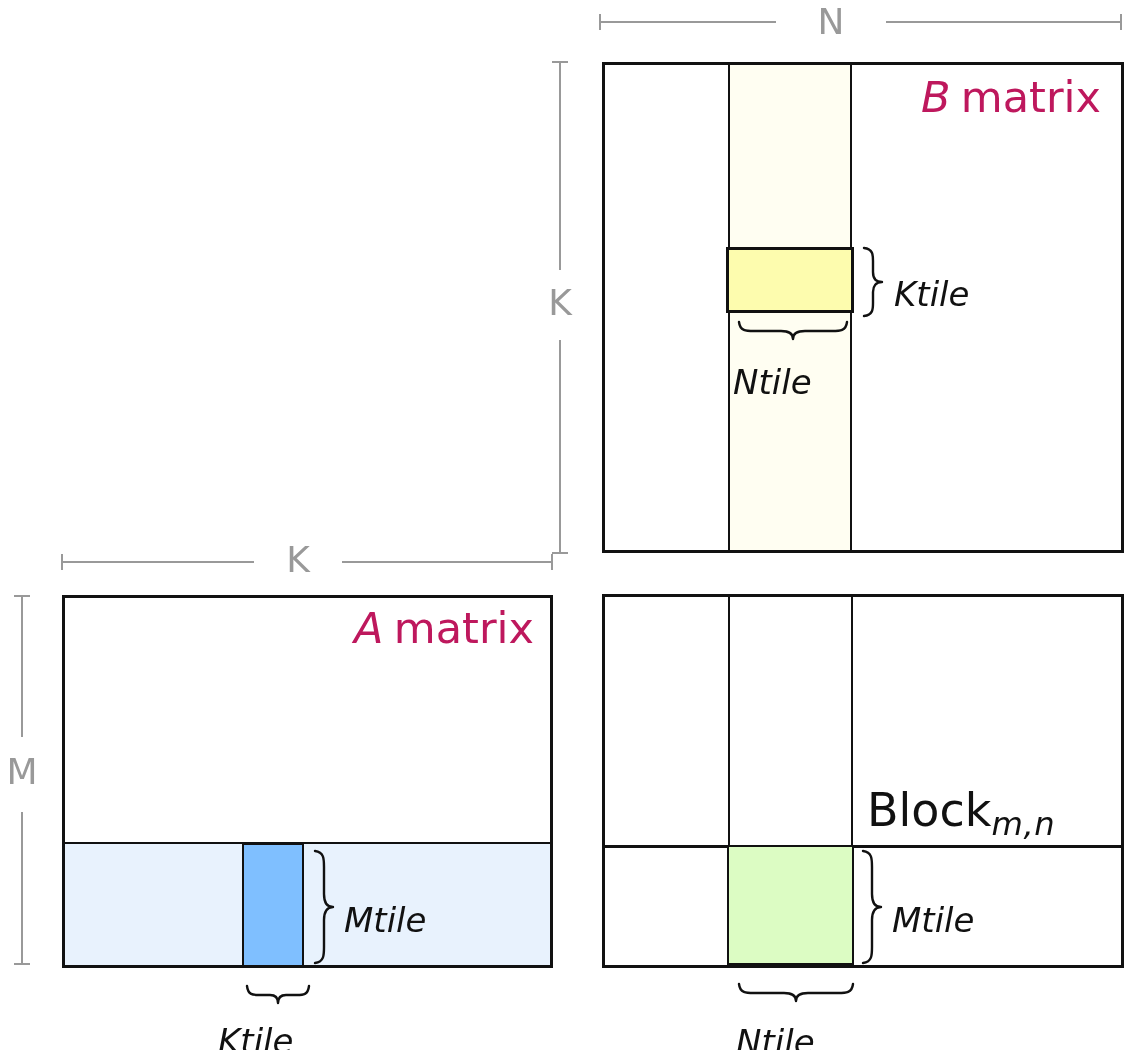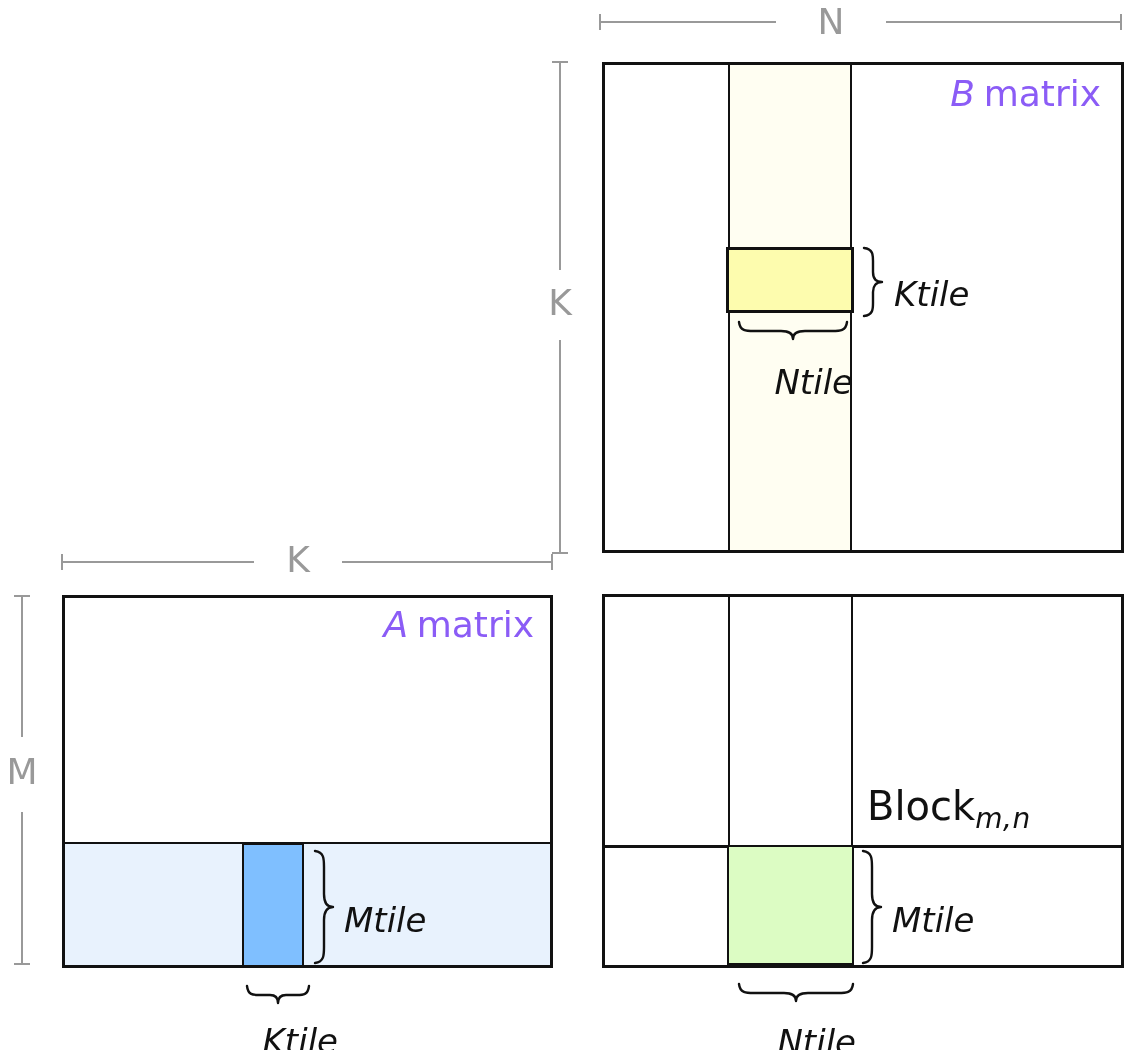--- a/index.html
+++ b/index.html
@@ -12,21 +12,21 @@
   .seg-v{position:absolute;width:2px;background:#999;}
   .tick-v{position:absolute;width:2px;height:16px;background:#999;}
   .tick-h{position:absolute;width:16px;height:2px;background:#999;}
   .dimlabel{
     position:absolute;color:#999;font-size:36px;line-height:1.1;
     text-align:center;width:60px;
   }
   
   .box{position:absolute;background:#fff;border:3px solid #111;box-sizing:border-box;}
   .title{
-    position:absolute;font-size:36px;line-height:1.05;color:#8b5cf6;white-space:nowrap;
+    position:absolute;font-size:43px;line-height:1.05;color:#be185d;white-space:nowrap;
   }
   .title .letter{font-style:italic;margin-right:0.24em;}
   
   .b-strip{
     position:absolute;top:0;bottom:0;left:123px;width:124px;background:#fffef2;
     border-left:2px solid #111;border-right:2px solid #111;box-sizing:border-box;
   }
   .b-tile{
     position:absolute;left:121px;top:182px;width:128px;height:66px;
     background:#fdfcae;border:3px solid #111;box-sizing:border-box;
@@ -41,28 +41,28 @@
     background:#7fbfff;border:2px solid #111;border-bottom:none;box-sizing:border-box;
   }
   
   .c-vline{position:absolute;top:0;bottom:0;width:1.5px;background:#111;}
   .c-hline{position:absolute;left:0;right:0;height:2.5px;background:#111;}
   .c-tile{
     position:absolute;left:122px;top:248px;width:127px;height:120px;
     background:#dcfcc3;border:2px solid #111;box-sizing:border-box;
   }
   .block-label{
-    position:absolute;left:262px;top:186px;font-size:40px;color:#111;white-space:nowrap;
+    position:absolute;left:262px;top:186px;font-size:46px;color:#111;white-space:nowrap;
   }
   .block-label sub{font-size:0.70em;font-style:italic;vertical-align:-0.28em;letter-spacing:0.02em;}
   
   .tile-label{
     position:absolute;font-style:italic;font-size:34px;color:#111;white-space:nowrap;line-height:1.1;margin-top:18px;
   }
-  .tile-label.centered{text-align:right;width:120px;}
+  .tile-label.centered{text-align:left;width:120px;}
   .brace{position:absolute;}
   .brace path{fill:none;stroke:#111;stroke-width:2.4;stroke-linecap:round;stroke-linejoin:round;}
 </style>
 </head>
 <body>
 
 <div id="canvas">
 
   <div class="tick-v" style="left:599px;top:14px;"></div>
   <div class="seg-h" style="left:600px;top:21px;width:176px;"></div>

